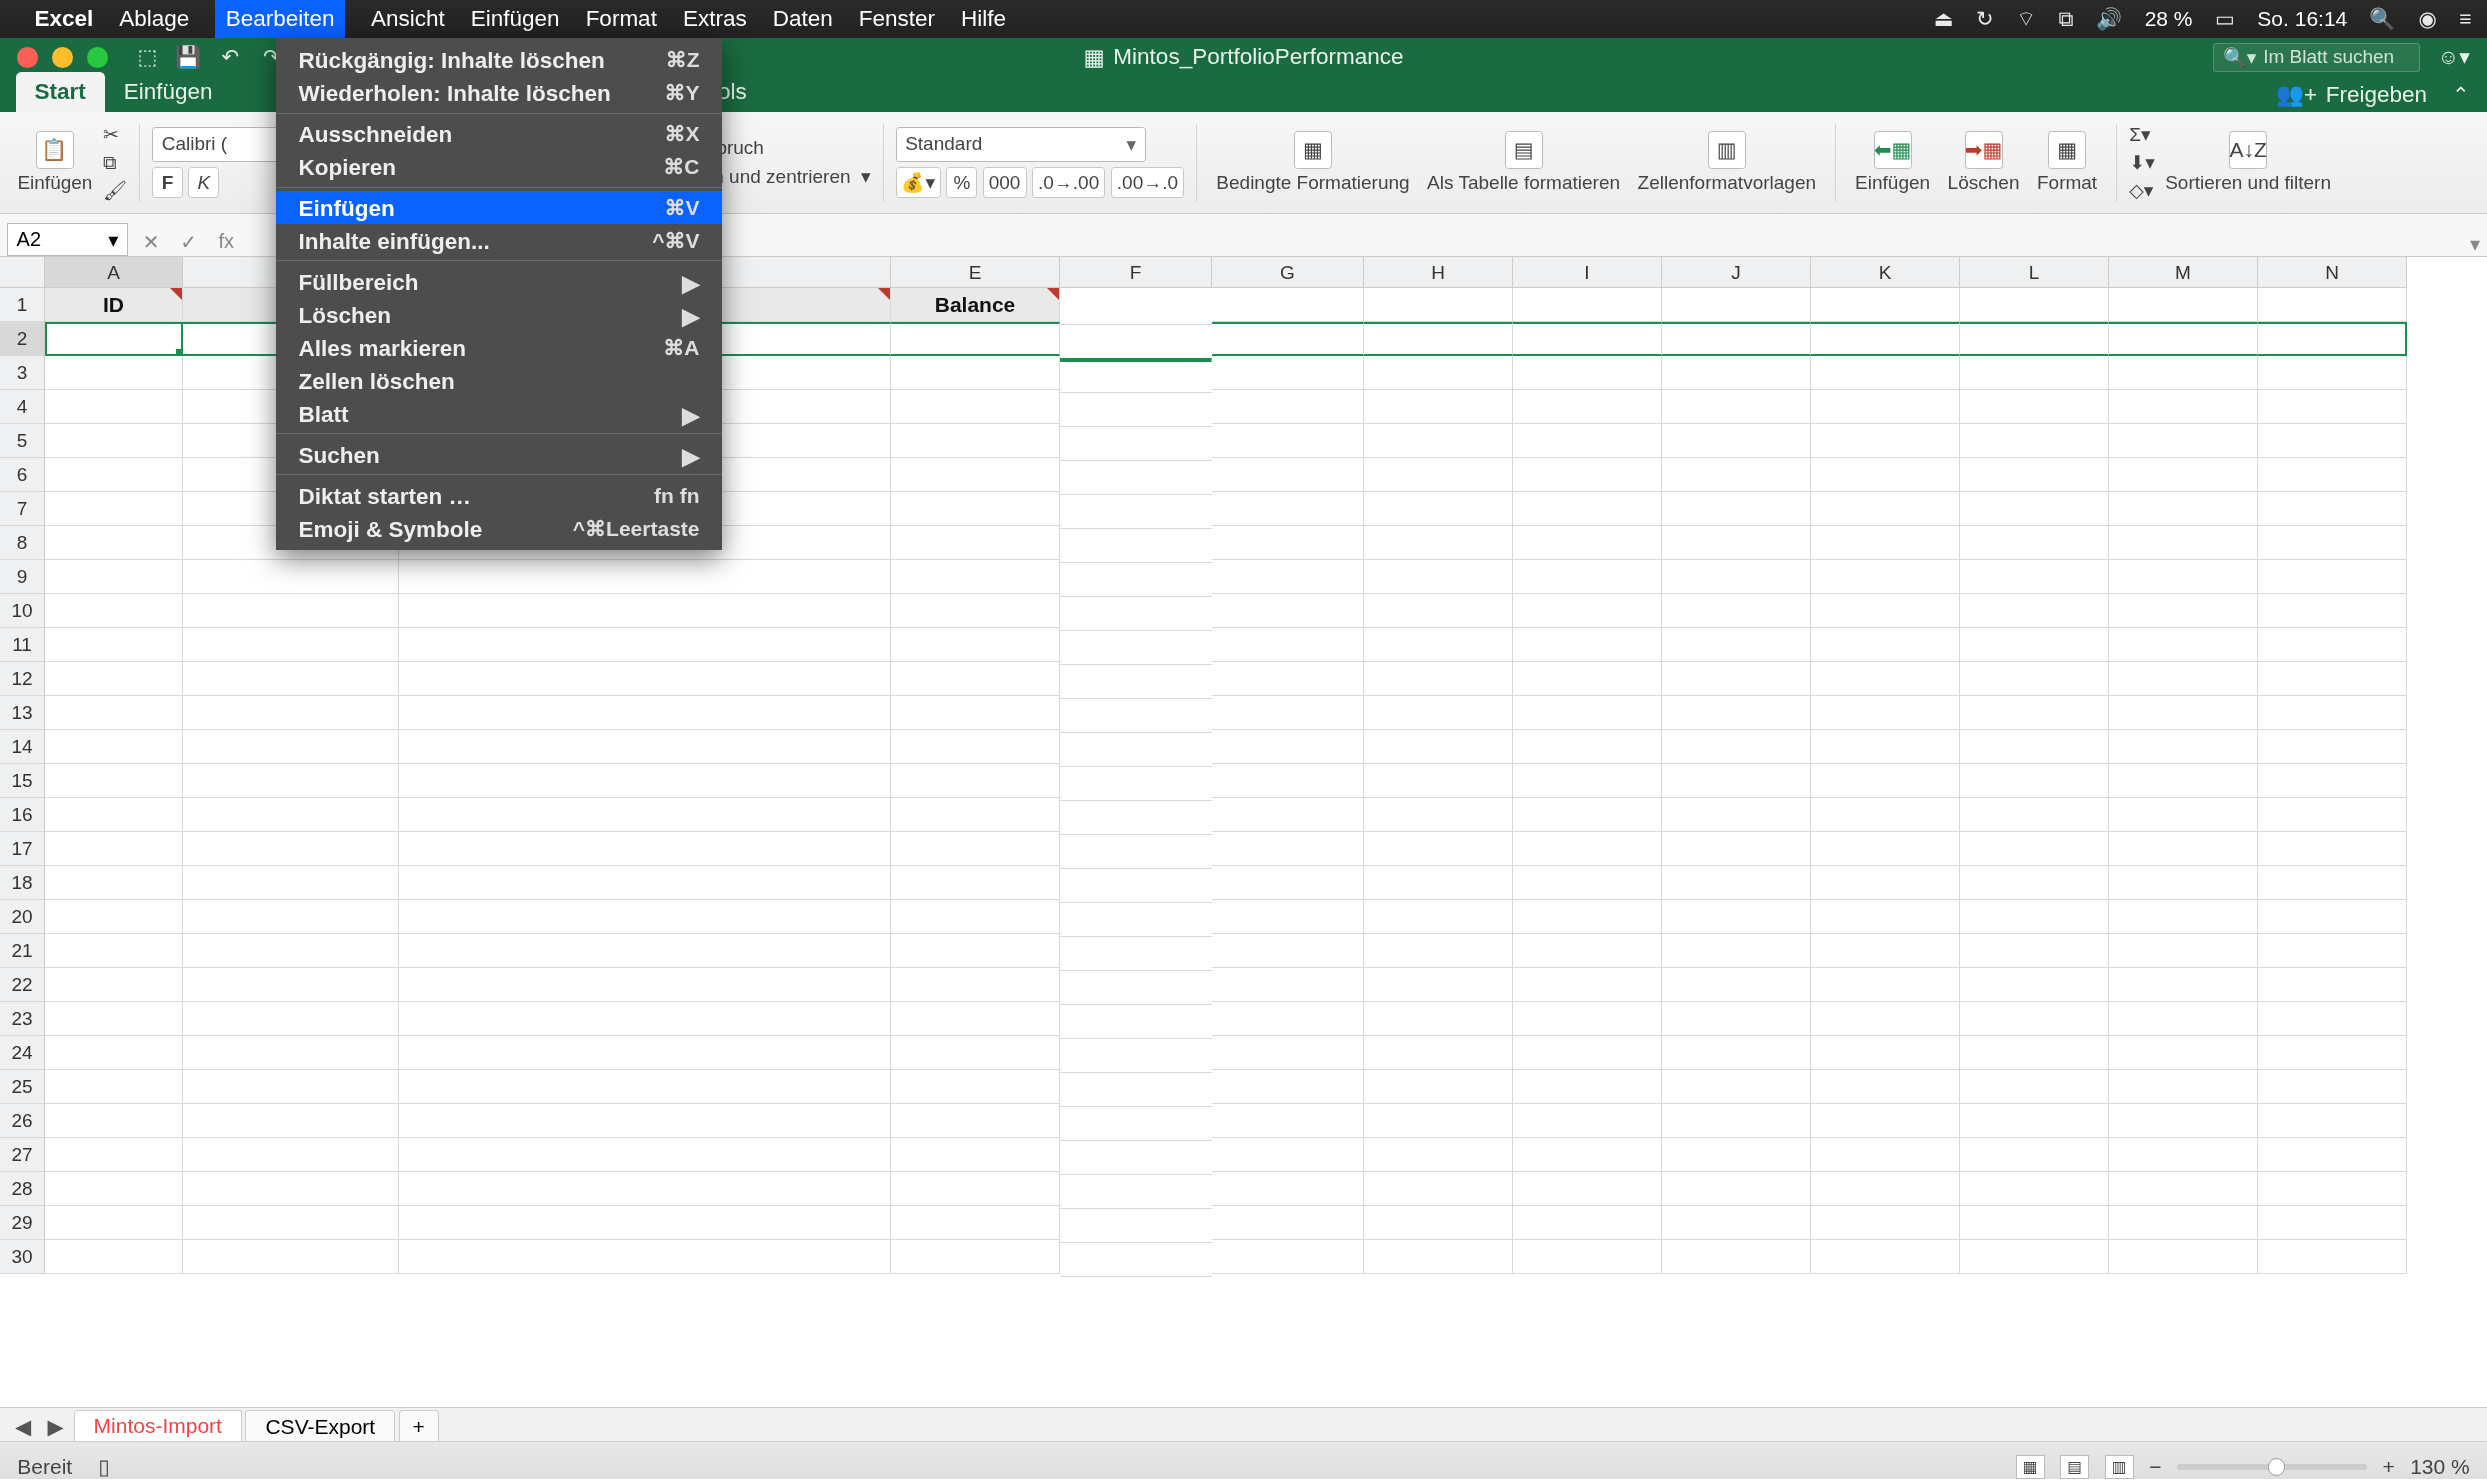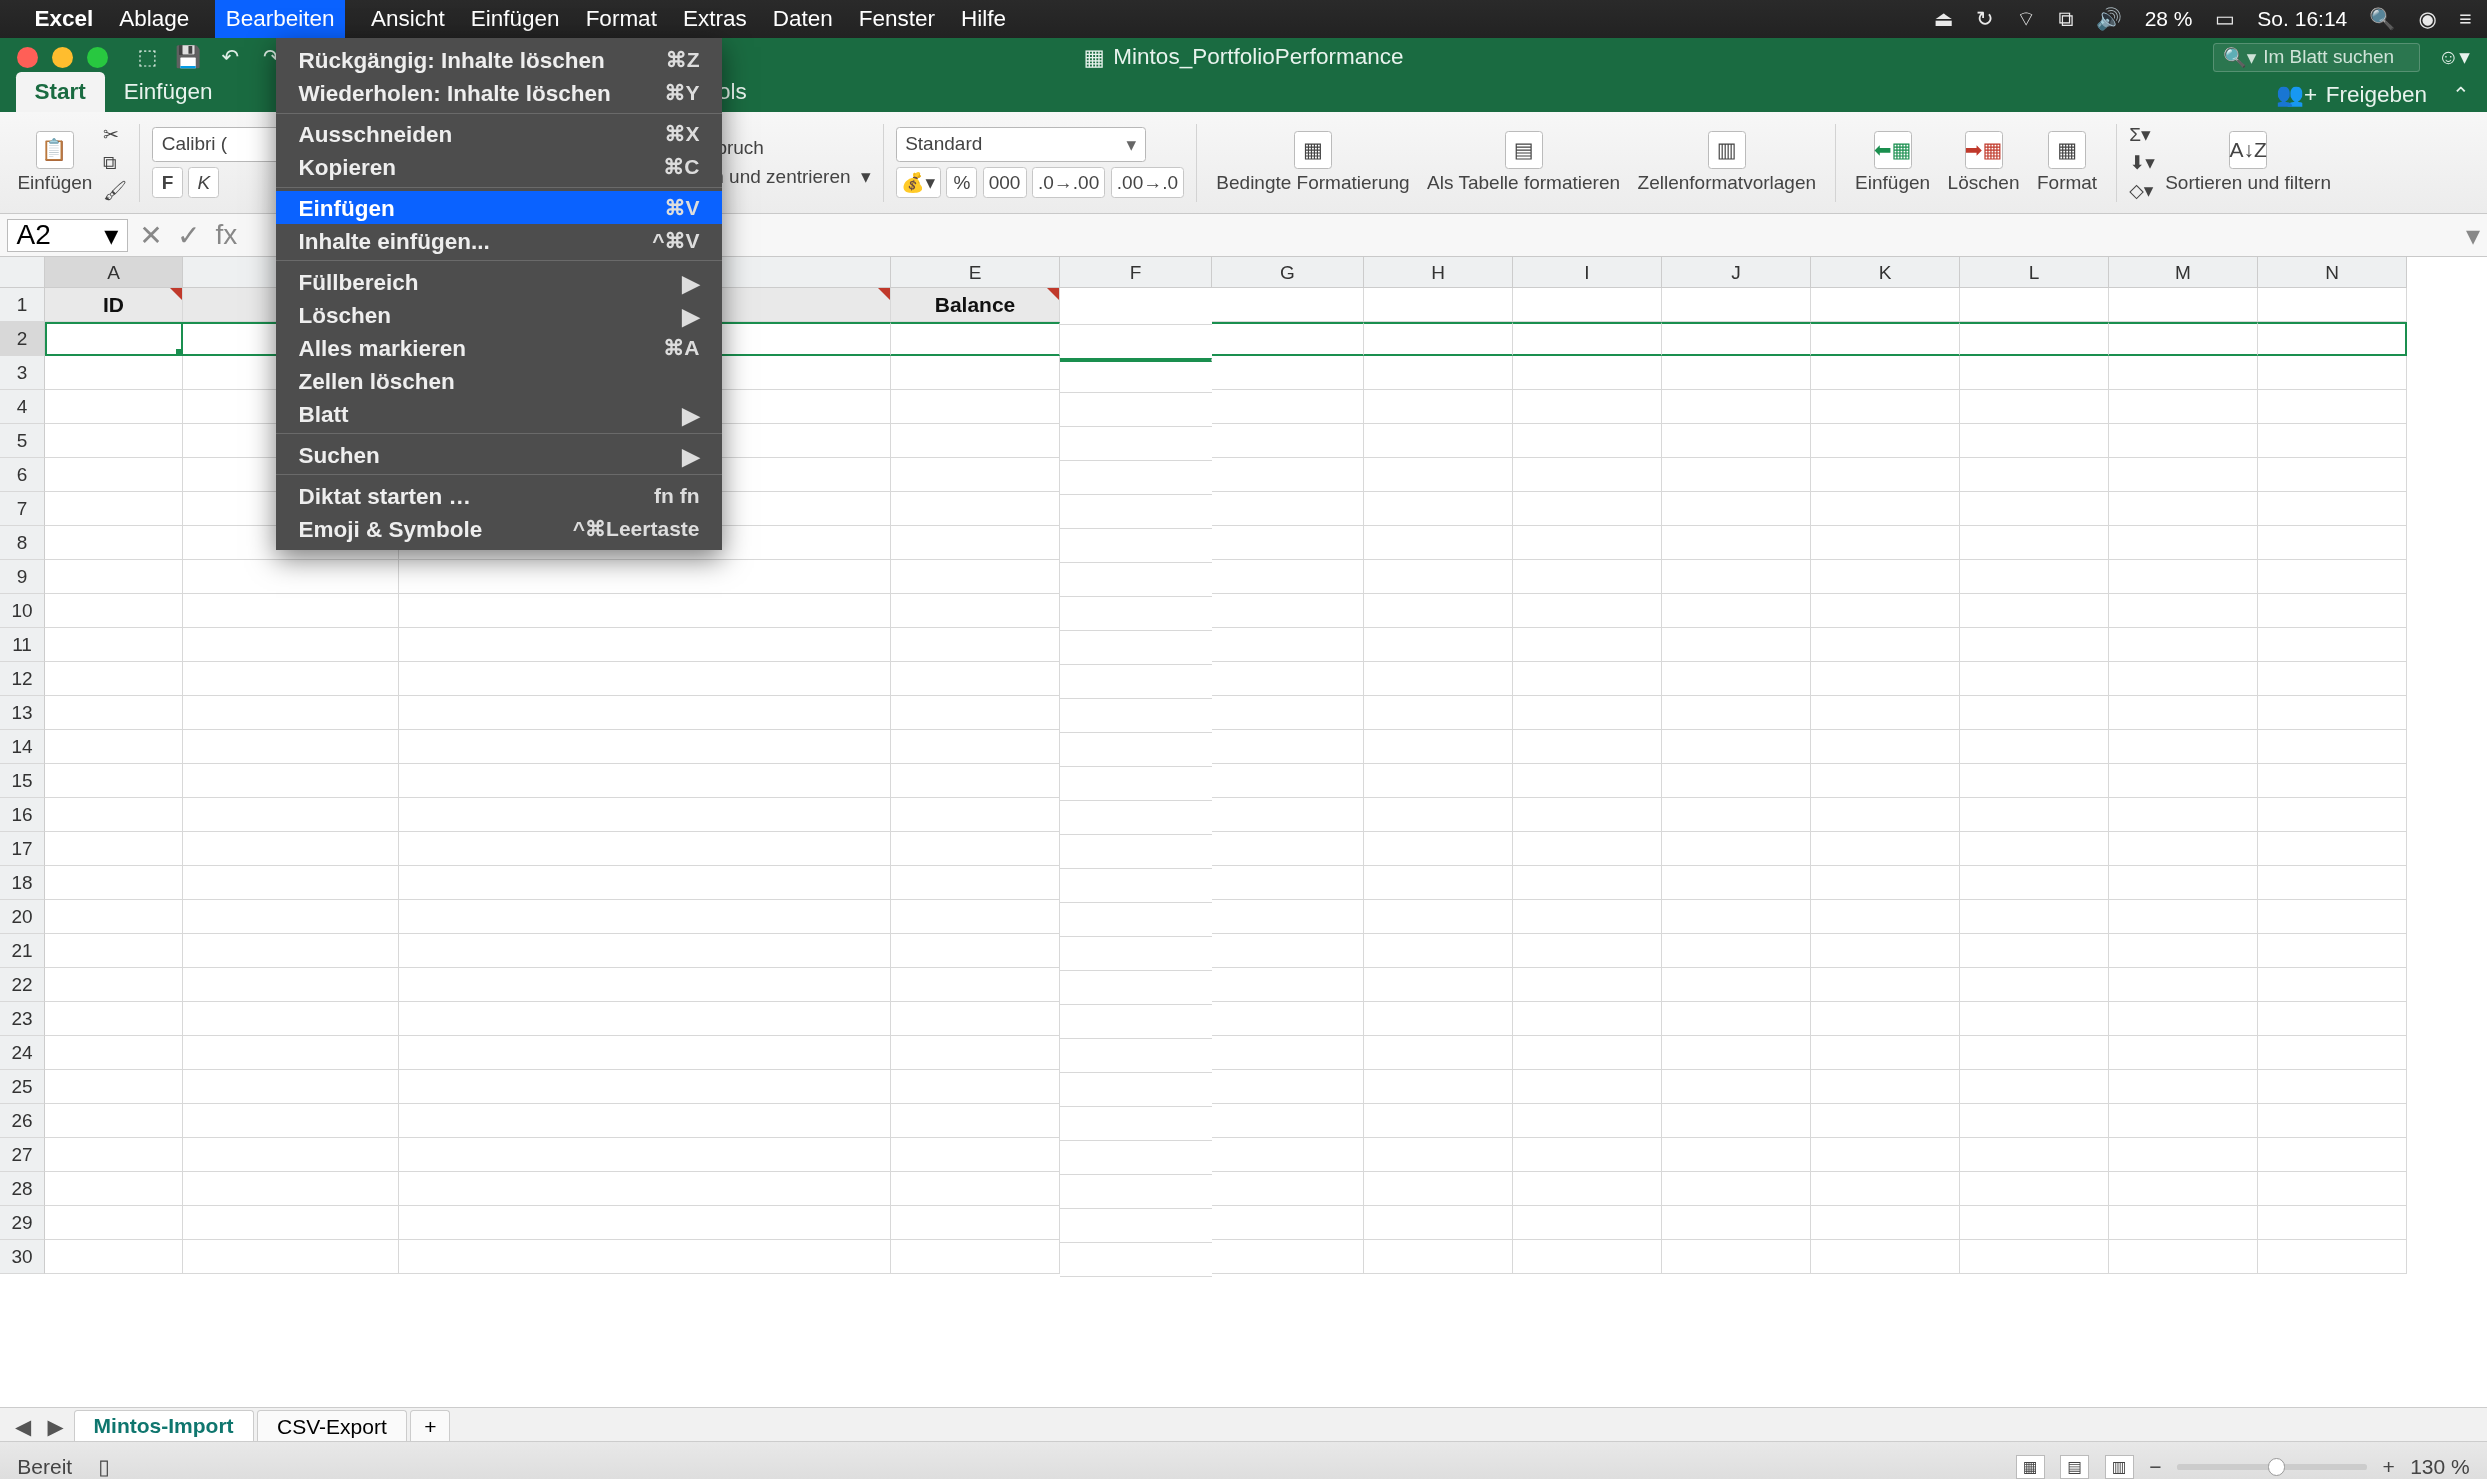--- a/index.html
+++ b/index.html
@@ -38,21 +38,21 @@
 .bigbtn { display:flex; flex-direction:column; align-items:center; gap:3.5px; padding:3.5px 7px; }
 .bigbtn .lbl { font-size:19px; text-align:center; line-height:1.1; }
 .iconbox { width:38px; height:38px; background:#fff; border:0.9px solid #bbb; border-radius:3.5px; display:flex; align-items:center; justify-content:center; font-size:21px; }
 .stack { display:flex; flex-direction:column; gap:5.2px; }
 .btnrow { display:flex; gap:5.2px; align-items:center; }
 .smbtn { min-width:31px; height:31px; border:0.9px solid #c7c7c7; background:#fff; border-radius:3.5px; display:flex; align-items:center; justify-content:center; font-size:19px; padding:0 5.2px; }
 .combo { min-width:155px; height:35px; border:0.9px solid #b8b8b8; background:#fff; border-radius:3.5px; display:flex; align-items:center; justify-content:space-between; padding:0 8.6px; }
 .combo .dd { color:#666; }
 
 
-.fbar { height:43px; background:#f7f7f7; border-bottom:0.9px solid #c9c9c9; display:flex; align-items:center; padding:0 7px; gap:8.6px; font-size:28px; }
+.fbar { height:43px; background:#f7f7f7; border-bottom:0.9px solid #c9c9c9; display:flex; align-items:flex-end; padding:0 7px; gap:8.6px; font-size:20px; }
 .namebox { width:121px; height:33px; border:0.9px solid #bbb; background:#fff; display:flex; align-items:center; justify-content:space-between; padding:0 8.6px; }
 .fbar .fbtn { width:29px; height:29px; display:flex; align-items:center; justify-content:center; color:#888; }
 .fbar .finput { flex:1; height:33px; border:none; background:transparent; }
 
 
 .sheet { position:relative; }
 .colhead { display:flex; height:31px; }
 .corner { width:45px; background:#eef0f1; border-right:0.9px solid #ccc; border-bottom:0.9px solid #ccc; }
 .ch { background:#eef0f1; border-right:0.9px solid #ccc; border-bottom:0.9px solid #ccc; text-align:center; line-height:31px; color:#333; font-size:19px; }
 .ch.colA{width:138px;} .ch.colB{width:216px;} .ch.colD{width:492px;} .ch.colE{width:169px;} .ch.colF{width:152px;} .ch.colG{width:152px;}
@@ -74,21 +74,21 @@
 .ddmenu .mi { display:flex; justify-content:space-between; padding:5.2px 22.5px; height:33px;font-weight:bold; }
 .ddmenu .mi.hi { background:#0a62ff; color:#fff; }
 .ddmenu .msep { height:0.9px; background:#6a6a6a; margin:3.5px 0; }
 .ddmenu .sc { color:#ddd; font-size:21px; }
 .ddmenu .arrow { color:#ddd; }
 
 
 .sheettabs { position:absolute; bottom:38px; left:0; right:0; height:38px; background:#f1f1f1; border-top:0.9px solid #ccc; display:flex; align-items:center; padding:0 8.6px; gap:3.5px; }
 .sheettabs .nav { width:29px; height:29px; display:flex; align-items:center; justify-content:center; color:#555; }
 .stab { height:33px; padding:0 19px; display:flex; align-items:center; border:0.9px solid #ccc; border-bottom:none; background:#fafafa; font-size:21px; border-radius:3.5px 3.5px 0 0; }
-.stab.active { background:#fff; color:#0f766e; font-weight:700; border-bottom:2.6px solid #1a8f4f; }
+.stab.active { background:#fff; color:#ef4444; font-weight:400; border-bottom:2.6px solid #1a8f4f; }
 .stab.add { width:36px; justify-content:center; }
 
 
 .status { position:absolute; bottom:4px; left:0; right:0; height:38px; background:linear-gradient(#e8e8e8,#dedede); border-top:0.9px solid #ccc; display:flex; align-items:flex-end; padding:0 17.3px; font-size:21px; color:#444; }
 .status .right { margin-left:auto; display:flex; align-items:center; gap:15.5px; }
 .status .vbtn { width:29px; height:24px; border:0.9px solid #bbb; background:#fff; display:flex; align-items:center; justify-content:center; font-size:15.5px; }
 .status .slider { width:190px; height:5.2px; background:#ccc; position:relative; border-radius:2.6px; }
 .status .slider .knob { position:absolute; left:48%; top:-6px; width:17.3px; height:17.3px; background:#fff; border:0.9px solid #999; border-radius:50%; }
 </style>
 </head>

